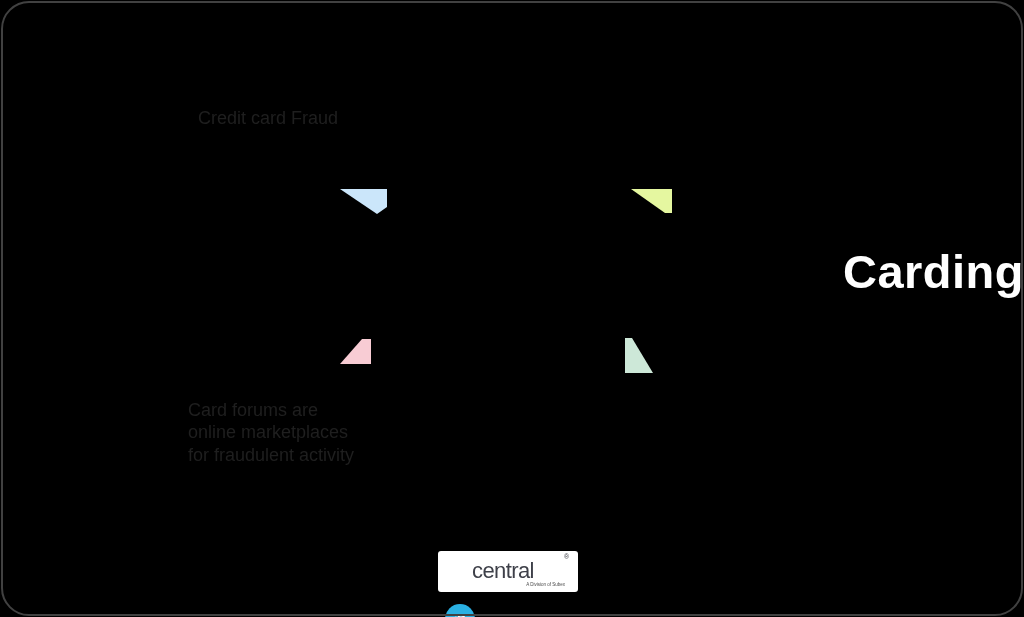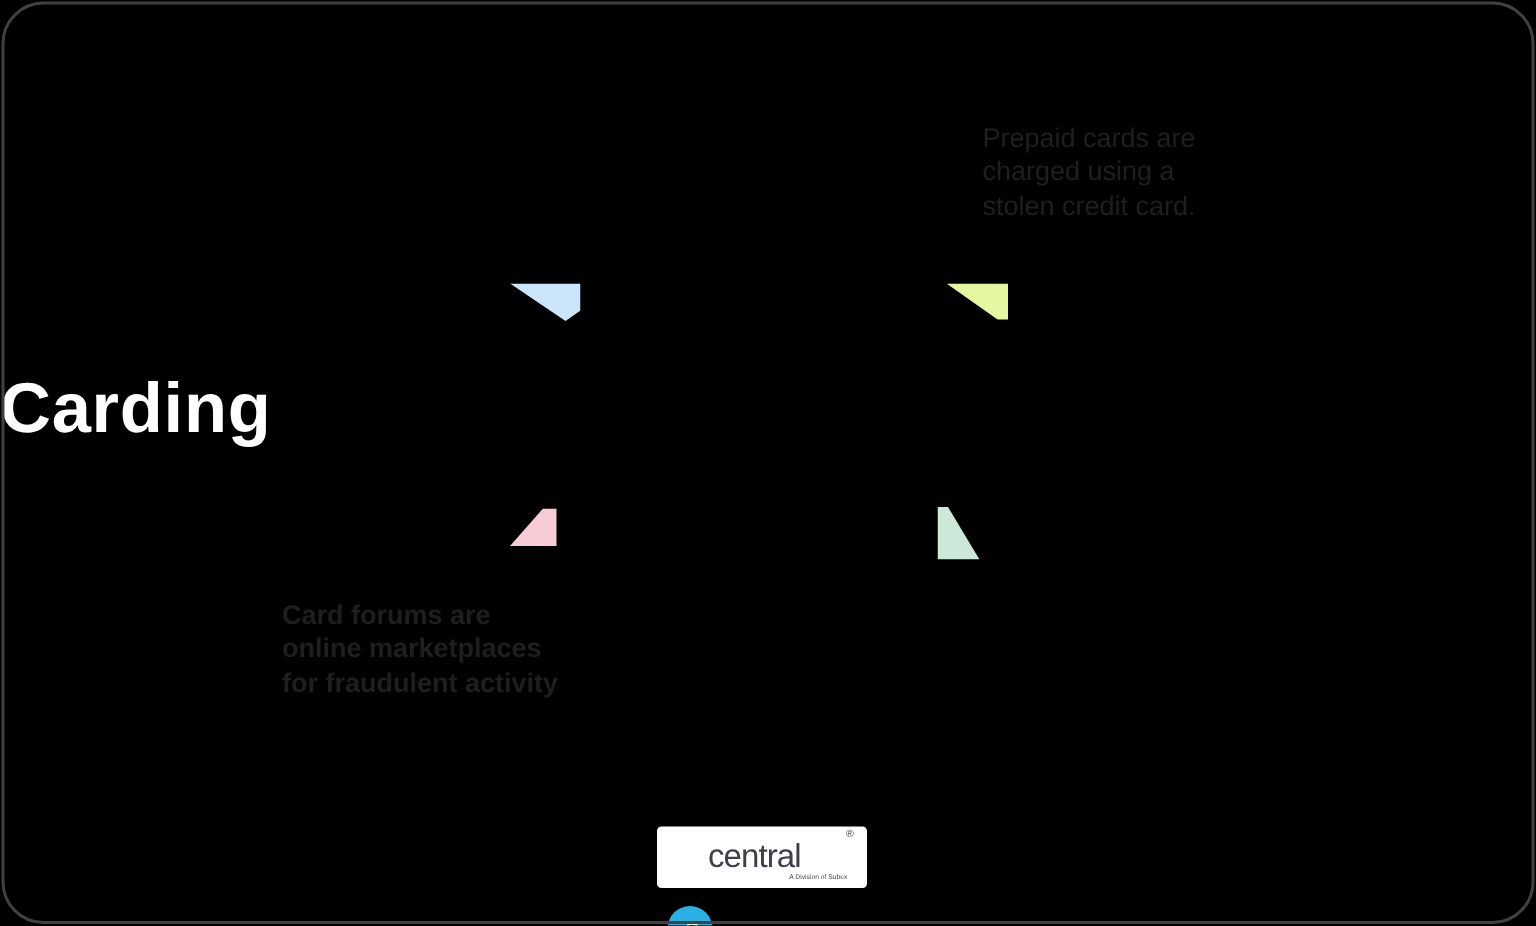--- a/index.html
+++ b/index.html
@@ -12,42 +12,42 @@
   }
   .frame-outline {
     position: absolute; inset: 1px;
     border: 2px solid #414141;
     border-radius: 28px;
     pointer-events: none;
   }
   .main-title {
     position: absolute;
     left: 0; right: 0; top: 244px;
-    text-align: left;
+    text-align: right;
     font-size: 47px;
     font-weight: 700;
     letter-spacing: 0.5px;
     color: #fff;
   }
   .bubble {
     position: absolute;
     border-radius: 10px;
     display: flex;
     flex-direction: column;
     justify-content: center;
     box-sizing: border-box;
     color: #1f1f1f;
     font-size: 18px;
     line-height: 22.5px;
     white-space: pre-line;
   }
   .bubble-tail { position: absolute; display: block; }
   #bubble-0 { left: 162px; top: 56px;  width: 229px; height: 134px; padding: 0 18px 10px 36px; }
   #bubble-1 { left: 631px; top: 57px;  width: 229px; height: 133px; padding: 0 14px 18px 24px; }
-  #bubble-2 { left: 162px; top: 363px; width: 230px; height: 139px; padding: 0 14px 0 26px; font-weight: bold; }
+  #bubble-2 { left: 162px; top: 363px; width: 230px; height: 139px; padding: 0 14px 0 26px; }
   #bubble-3 { left: 620px; top: 372px; width: 228px; height: 133px; padding: 0 14px 0 30px; }
   #tail-0 { left: 340px; top: 189px; }
   #tail-1 { left: 631px; top: 189px; }
   #tail-2 { left: 340px; top: 339px; }
   #tail-3 { left: 625px; top: 338px; }
   .logo-card {
     position: absolute;
     left: 438px; top: 551px;
     width: 140px; height: 41px;
     background: #fff;
@@ -87,29 +87,27 @@
     white-space: nowrap;
   }
 </style>
 </head>
 <body>
 
 <div class="canvas">
 
   <div class="main-title">Carding</div>
 
+  <div class="bubble" id="bubble-0">
+    <span>Credit card Fraud</span>
+  </div>
   <svg class="bubble-tail" id="tail-0" width="47" height="26" viewBox="0 0 47 26">
     <polygon points="0,0 47,0 47,18 37,25" style="fill: rgb(203, 230, 250);"></polygon>
   </svg>
 
-  <div class="bubble" id="bubble-1">
-    <span>Prepaid cards are
-charged using a
-stolen credit card.</span>
-  </div>
   <svg class="bubble-tail" id="tail-1" width="41" height="25" viewBox="0 0 41 25">
     <polygon points="0,0 41,0 41,24 34,24" style="fill: rgb(229, 247, 160);"></polygon>
   </svg>
 
   <div class="bubble" id="bubble-2">
     <span>Card forums are
 online marketplaces
 for fraudulent activity</span>
   </div>
   <svg class="bubble-tail" id="tail-2" width="32" height="25" viewBox="0 0 32 25">

